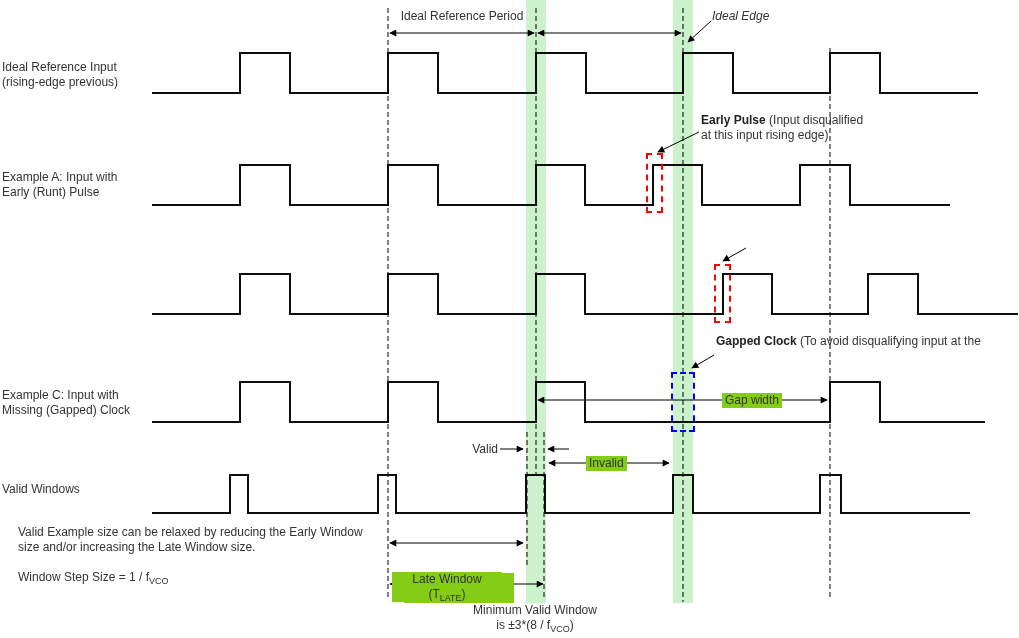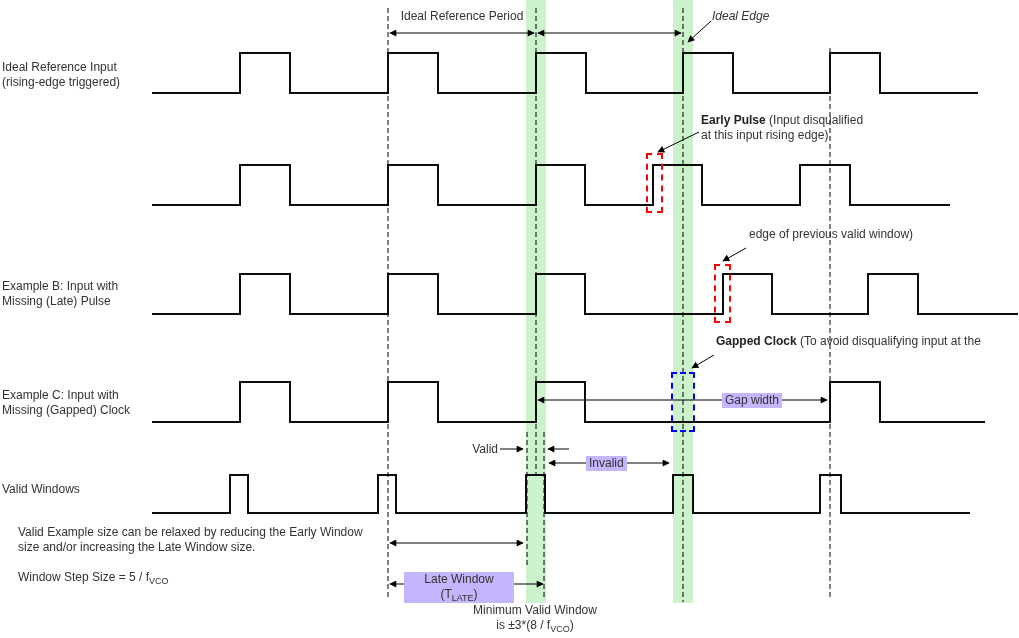--- a/index.html
+++ b/index.html
@@ -2,21 +2,21 @@
 <html><head>
 <meta charset="utf-8">
 <style>
   html,body{margin:0;padding:0;background:#fff;}
   #fig{position:relative;width:1019px;height:638px;background:#fff;overflow:hidden;
        font-family:"Liberation Sans",sans-serif;color:#333;}
   .band{position:absolute;top:0;height:603px;}
   #wave-svg{position:absolute;left:0;top:0;z-index:2;}
   .txt{position:absolute;font-size:12px;line-height:15px;white-space:nowrap;z-index:4;}
   .center{text-align:center;}
-  .mask{background:#c4b5fd;padding:0 3px;}
+  .mask{background:#84cc16;padding:0 3px;}
   .rowlabel{position:absolute;left:2px;width:150px;
             font-size:12px;line-height:15px;z-index:4;}
   .dbox{position:absolute;z-index:3;}
   sub{font-size:9px;line-height:0;}
   b{color:#222;}
 </style>
 </head>
 <body>
 
 <div id="fig">
@@ -63,67 +63,66 @@
         <path d="M 152 513 L 230 513 L 230 475 L 248 475 L 248 513 L 378 513 L 378 475 L 396 475 L 396 513 L 526 513 L 526 475 L 545 475 L 545 513 L 673 513 L 673 475 L 693 475 L 693 513 L 820 513 L 820 475 L 841 475 L 841 513 L 970 513"></path>
       </g>
   </svg>
 
   <div class="dbox" style="left:646px;top:153px;width:13px;height:56px;border:2px dashed #ff0000;"></div>
   <div class="dbox" style="left:714px;top:264px;width:13px;height:55px;border:2px dashed #ff0000;"></div>
   <div class="dbox" style="left:671px;top:372px;width:20px;height:56px;border:2px dashed #0000ff;"></div>
 
   <div class="rowlabel" style="top:60px">
     <div>Ideal Reference Input</div>
-    <div>(rising-edge triggered)</div>
+    <div>(rising-edge previous)</div>
   </div>
-  <div class="rowlabel" style="top:279px">
-    <div>Example B: Input with</div>
-    <div>Missing (Late) Pulse</div>
+  <div class="rowlabel" style="top:170px">
+    <div>Example A: Input with</div>
+    <div>Early (Runt) Pulse</div>
   </div>
   <div class="rowlabel" style="top:388px">
     <div>Example C: Input with</div>
     <div>Missing (Gapped) Clock</div>
   </div>
   <div class="rowlabel" style="top:482px">
     <div>Valid Windows</div>
   </div>
 
   <div class="txt center" style="left:387px;top:9px;width:150px;">Ideal Reference Period</div>
   <div class="txt" style="left:712px;top:9px;font-style:italic;">Ideal Edge</div>
 
   <div class="txt" style="left:701px;top:113px;">
     <div><b>Early Pulse</b><span> (Input disqualified</span></div>
     <div>at this input rising edge)</div>
   </div>
 
   <div class="txt" style="left:749px;top:227px;">
-    <div>edge of previous valid window)</div>
   </div>
 
   <div class="txt" style="left:716px;top:334px;">
     <div><b>Gapped Clock</b><span> (To avoid disqualifying input at the</span></div>
   </div>
 
   <div class="txt mask" style="left:722px;top:393px;">Gap width</div>
 
   <div class="txt" style="left:450px;top:442px;width:48px;text-align:right;">Valid</div>
   <div class="txt mask" style="left:586px;top:456px;">Invalid</div>
 
   <div class="txt" style="left:18px;top:525px;">
     <div>Valid Example size can be relaxed by reducing the Early Window</div>
     <div>size and/or increasing the Late Window size.</div>
   </div>
-  <div class="txt" style="left:18px;top:570px;"><span>Window Step Size = 5 / f</span><sub>VCO</sub></div>
+  <div class="txt" style="left:18px;top:570px;"><span>Window Step Size = 1 / f</span><sub>VCO</sub></div>
 
   <div class="txt mask center" style="left:404px;top:531px;width:104px;margin-top:42px;">
     <div>Early Window</div>
     <div><span>(T</span><sub>EARLY</sub><span>)</span></div>
   </div>
 
-  <div class="txt mask center" style="left:404px;top:572px;width:104px;">
+  <div class="txt mask center" style="left:392px;top:572px;width:104px;">
     <div>Late Window</div>
     <div><span>(T</span><sub>LATE</sub><span>)</span></div>
   </div>
 
   <div class="txt center" style="left:460px;top:603px;width:150px;">
     <div>Minimum Valid Window</div>
     <div><span>is ±3*(8 / f</span><sub>VCO</sub><span>)</span></div>
   </div>
 
 </div>

